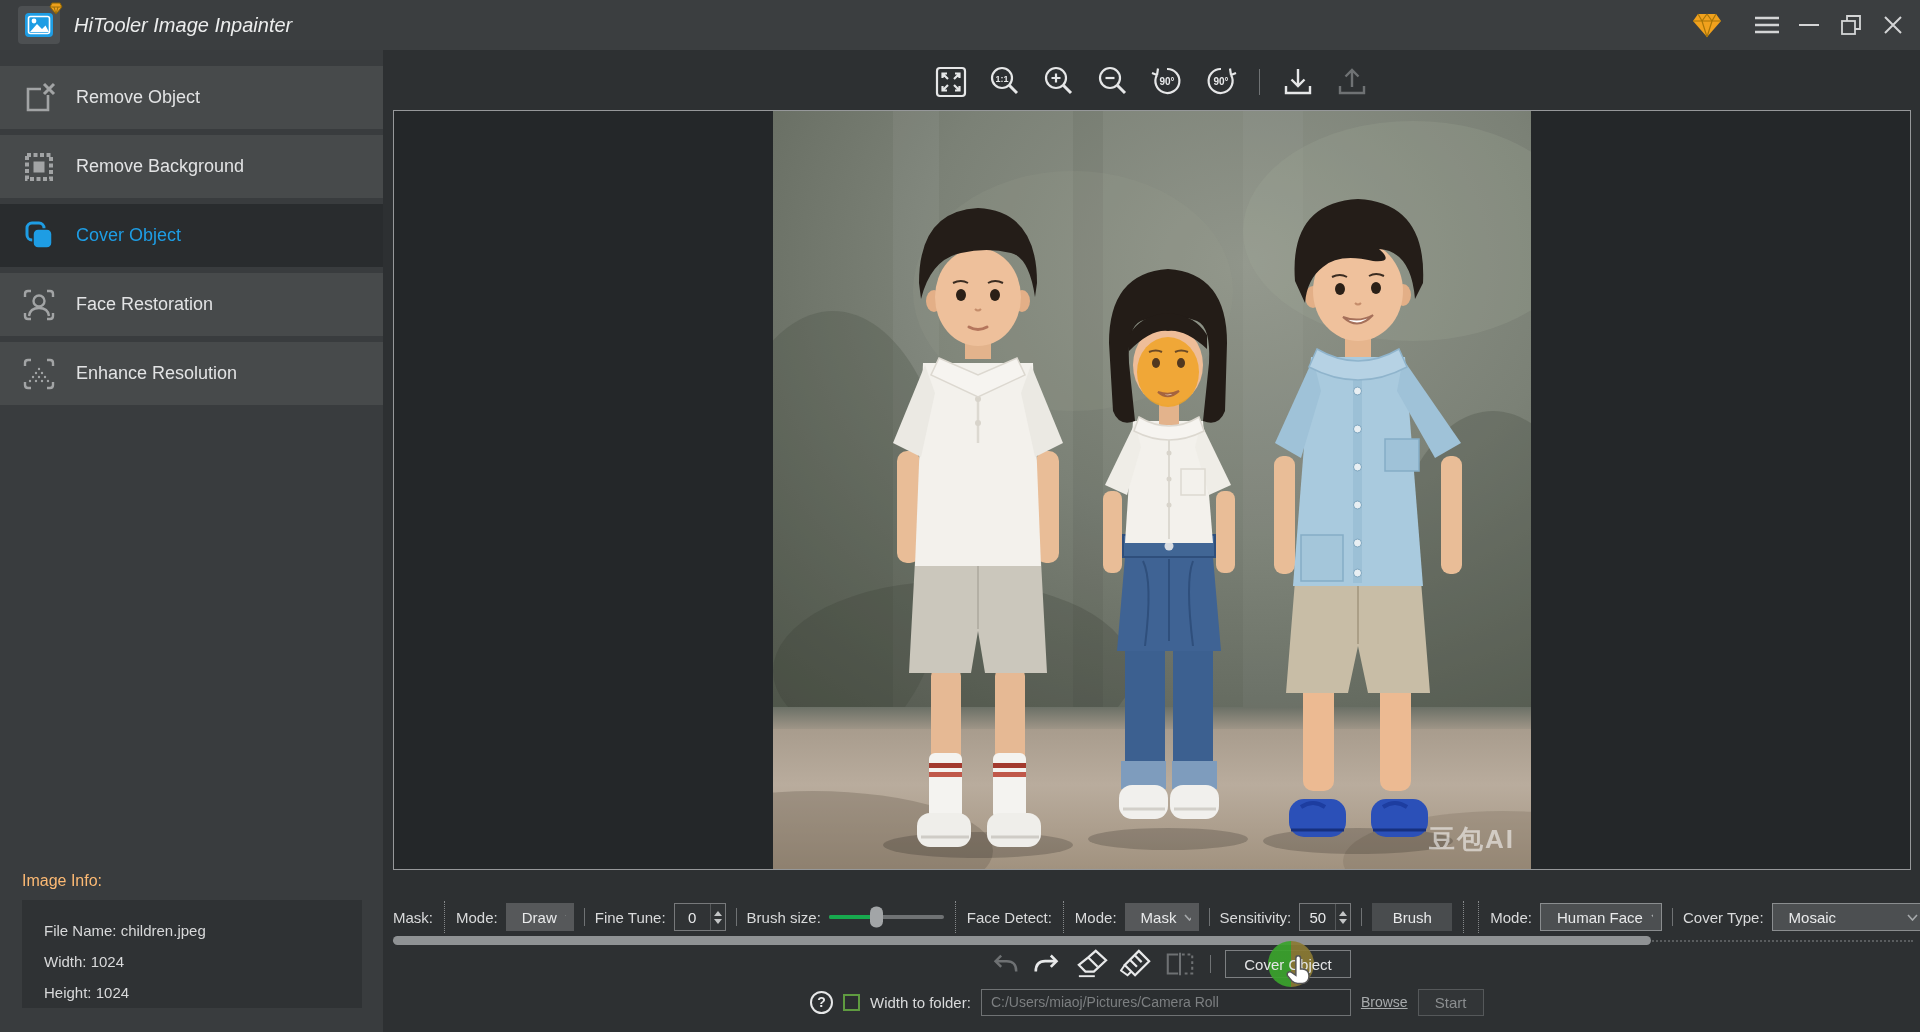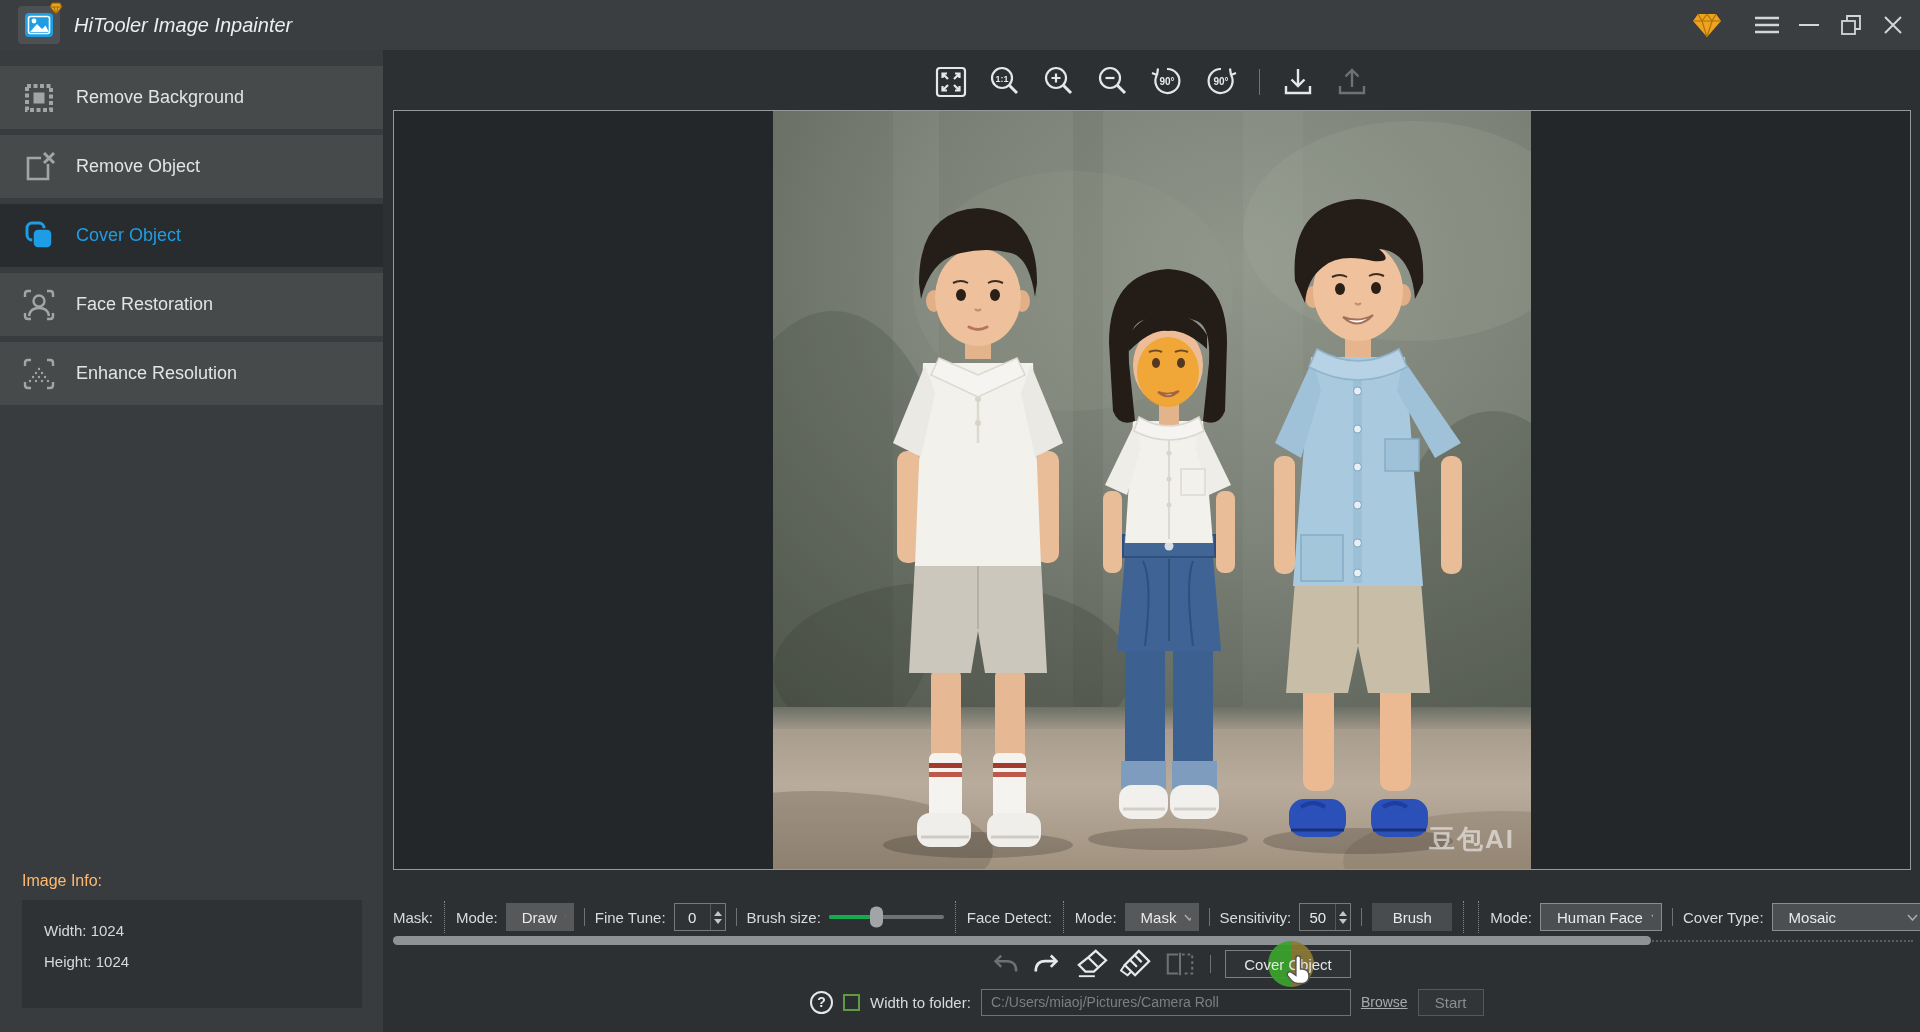--- a/index.html
+++ b/index.html
@@ -120,31 +120,31 @@
         <path d="M3,3 L19,19 M19,3 L3,19" stroke="#d4d5d6" stroke-width="2"></path>
       </svg>
     </div>
   </div>
 </div>
 
 <div class="sidebar">
   <div class="side-list">
     <div class="side-item">
       <svg width="38" height="36" viewBox="0 0 36 36">
+        <path d="M20,9 H7 V30 H27 V15" fill="none" stroke="#a2a4a5" stroke-width="2.6"></path>
+        <path d="M23,4 L33,14 M33,4 L23,14" stroke="#a2a4a5" stroke-width="3"></path>
+      </svg>
+      <span class="side-label">Remove Object</span>
+    </div>
+    <div class="side-item">
+      <svg width="38" height="36" viewBox="0 0 36 36">
         <rect x="6" y="6" width="24" height="24" fill="none" stroke="#a2a4a5" stroke-width="4" stroke-dasharray="4 2.5"></rect>
         <rect x="12.5" y="12.5" width="11" height="11" fill="#a2a4a5"></rect>
       </svg>
       <span class="side-label">Remove Background</span>
-    </div>
-    <div class="side-item">
-      <svg width="38" height="36" viewBox="0 0 36 36">
-        <path d="M20,9 H7 V30 H27 V15" fill="none" stroke="#a2a4a5" stroke-width="2.6"></path>
-        <path d="M23,4 L33,14 M33,4 L23,14" stroke="#a2a4a5" stroke-width="3"></path>
-      </svg>
-      <span class="side-label">Remove Object</span>
     </div>
     <div class="side-item selected">
       <svg width="38" height="36" viewBox="0 0 36 36">
         <rect x="6" y="5" width="17" height="17" rx="5" fill="none" stroke="#1e9de4" stroke-width="3"></rect>
         <rect x="12" y="11" width="19" height="19" rx="5" fill="#1e9de4" stroke="#292c2e" stroke-width="1.5"></rect>
       </svg>
       <span class="side-label">Cover Object</span>
     </div>
     <div class="side-item">
       <svg width="38" height="36" viewBox="0 0 36 36">
@@ -173,20 +173,21 @@
             <circle cx="21" cy="25" r="1.2"></circle>
             <circle cx="27" cy="25" r="1.2"></circle>
         </g>
       </svg>
       <span class="side-label">Enhance Resolution</span>
     </div>
   </div>
 
   <div class="info-heading">Image Info:</div>
   <div class="info-box">
+    <div class="info-line">File Name: children.jpeg</div>
     <div class="info-line">Width: 1024</div>
     <div class="info-line">Height: 1024</div>
   </div>
 </div>
 
 <div class="canvas-toolbar">
   <div class="ct-icon">
     <svg width="38" height="38" viewBox="0 0 38 38" fill="none" stroke="#e6e7e8" stroke-width="2.2">
       <rect x="5" y="5" width="28" height="28" rx="3"></rect>
       <path d="M16,16 L10.5,10.5 M10.5,15 V10.5 H15 M22,16 L27.5,10.5 M23,10.5 H27.5 V15 M16,22 L10.5,27.5 M10.5,23 V27.5 H15 M22,22 L27.5,27.5 M27.5,23 V27.5 H23"></path>

